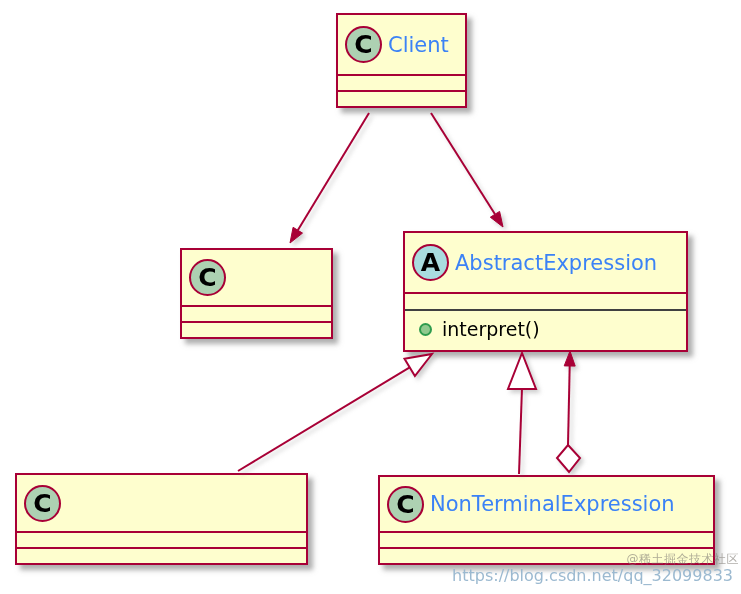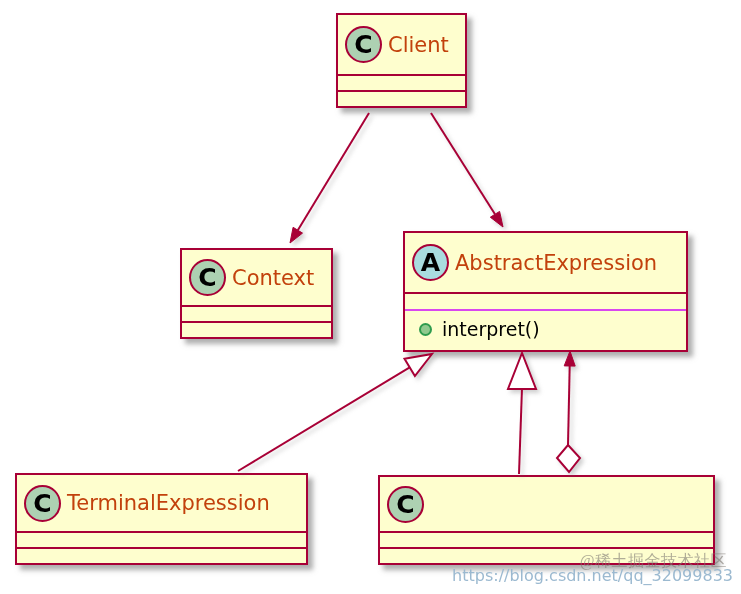--- a/index.html
+++ b/index.html
@@ -18,42 +18,42 @@
   }
   .uml-title{flex:1;display:flex;align-items:center;padding:0 8px 0 7px;min-height:0;}
   .stereo{
     width:37px;height:37px;border-radius:50%;box-sizing:border-box;
     border:2px solid #A80036;flex:none;margin-right:6px;
     display:flex;align-items:center;justify-content:center;
     font-weight:bold;font-size:25px;color:#000;line-height:1;
   }
   .stereo.c{background:#ADD1B2;}
   .stereo.a{background:#A9DCDF;}
-  .cls-name{font-size:21px;color:#c2410c;white-space:nowrap;}
+  .cls-name{font-size:21px;color:#3b82f6;white-space:nowrap;}
   .italic .cls-name{}
   .sec{flex:none;height:14px;border-top:2px solid #A80036;}
   .sec.tall{height:15px;}
   .method-sec{
-    flex:none;border-top:2px solid #d946ef;
+    flex:none;border-top:2px solid #404040;
     display:flex;align-items:center;gap:10px;
     padding:7px 10px 10px 14px;
   }
   .bullet{
     width:9px;height:9px;border-radius:50%;flex:none;
     background:#90C98F;border:2.5px solid #2E9B4E;box-sizing:content-box;
   }
   .msig{font-size:19px;color:#000;white-space:nowrap;}
   
   svg.edges{position:absolute;left:0;top:0;pointer-events:none;}
   .edge-shadow{filter:drop-shadow(3px 3px 2px rgba(120,120,120,.35));}
   
   .wm-cn{
-    position:absolute;right:14px;top:551px;
-    font-size:16px;letter-spacing:.5px;
-    color:rgba(128,122,116,.62);white-space:nowrap;font-family:Liberation Serif, serif;
+    position:absolute;right:2px;top:551px;
+    font-size:12px;letter-spacing:.5px;
+    color:rgba(128,122,116,.62);white-space:nowrap;
   }
   .wm-url{
     position:absolute;right:8px;top:566px;
     font-size:16px;color:rgba(150,181,206,.95);white-space:nowrap;
   }
 </style>
 </head>
 <body>
 
 <div class="canvas">
@@ -63,50 +63,49 @@
       <span class="stereo c">C</span>
       <span class="cls-name">Client</span>
     </div>
     <div class="sec"></div>
     <div class="sec"></div>
   </div>
 
   <div class="uml-class" style="left:180px;top:248px;width:153px;height:91px;">
     <div class="uml-title">
       <span class="stereo c">C</span>
-      <span class="cls-name">Context</span>
     </div>
     <div class="sec"></div>
     <div class="sec"></div>
   </div>
 
   <div class="uml-class italic" style="left:403px;top:231px;width:285px;height:121px;">
     <div class="uml-title">
       <span class="stereo a">A</span>
       <span class="cls-name">AbstractExpression</span>
     </div>
     <div class="sec tall"></div>
     <div class="method-sec">
       <span class="bullet"></span>
       <span class="msig" style="font-style:normal">interpret()</span>
     </div>
   </div>
 
   <div class="uml-class" style="left:15px;top:473px;width:293px;height:92px;">
     <div class="uml-title">
       <span class="stereo c">C</span>
-      <span class="cls-name">TerminalExpression</span>
     </div>
     <div class="sec"></div>
     <div class="sec"></div>
   </div>
 
   <div class="uml-class" style="left:378px;top:475px;width:337px;height:90px;">
     <div class="uml-title">
       <span class="stereo c">C</span>
+      <span class="cls-name">NonTerminalExpression</span>
     </div>
     <div class="sec"></div>
     <div class="sec"></div>
   </div>
 
   <svg class="edges" width="741" height="594" viewBox="0 0 741 594">
     <g stroke="#A80036" stroke-width="2" fill="none" class="edge-shadow">
       <g>
         <line x1="369" y1="113" x2="297.8" y2="230.2"></line>
         <polygon points="290,243 293.1,227.3 302.5,233.1" fill="#A80036" stroke="#A80036" stroke-width="1"></polygon>

